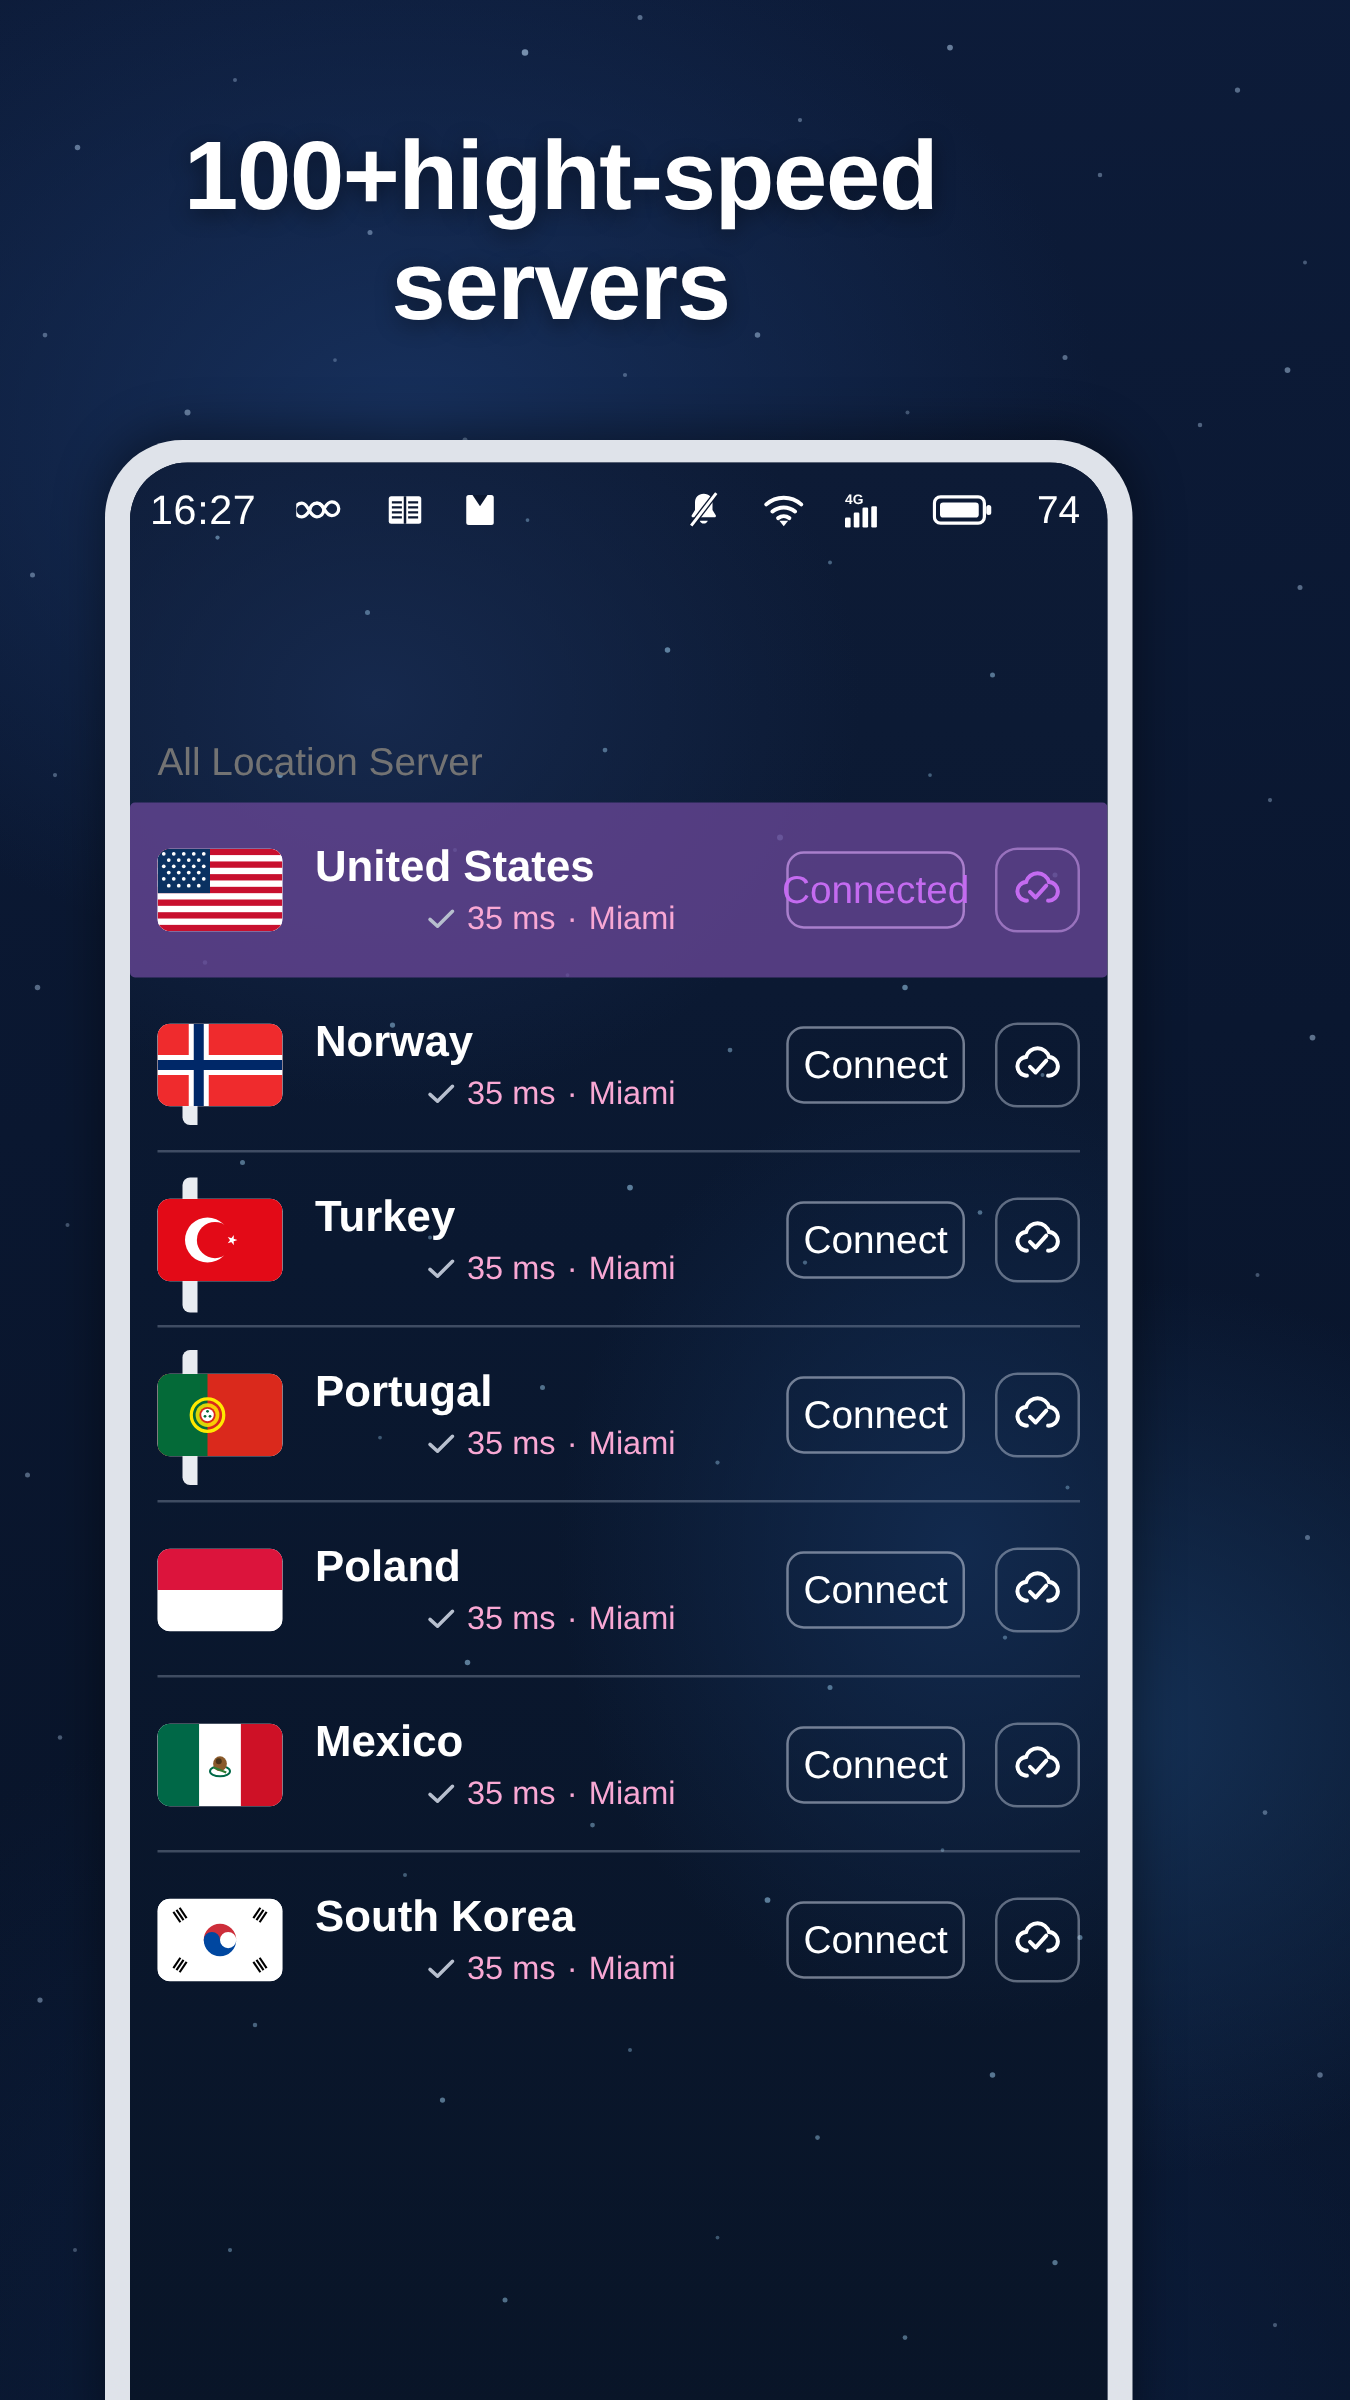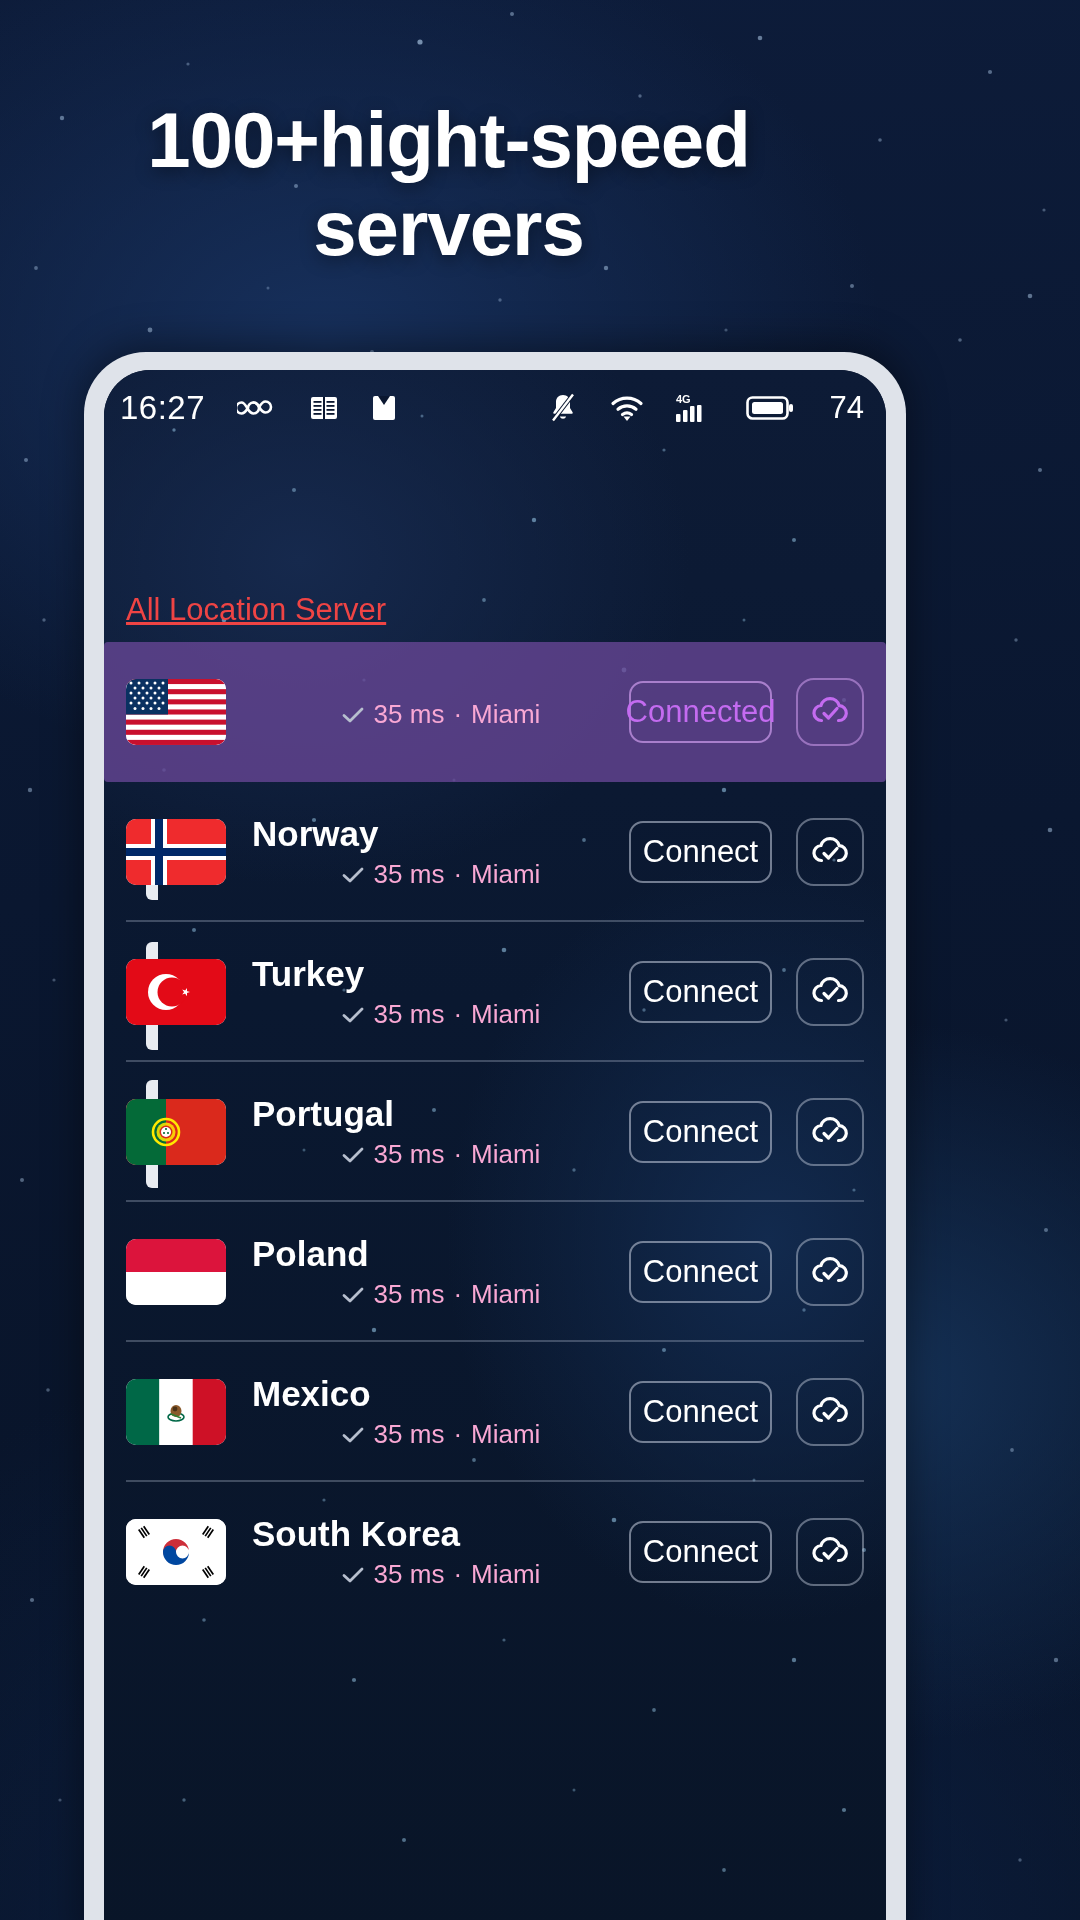--- a/index.html
+++ b/index.html
@@ -132,25 +132,24 @@
     line-height: 86px;
     color: #ffffff;
     font-size: 42px;
     font-weight: 500;
   }
 
   
   .section-label {
     position: absolute;
     left: 22px; top: 222px;
-    color: #ef4444;
+    color: #737373;
     font-size: 31px;
     font-weight: 500;
     z-index: 6;
-    text-decoration: underline;
   }
 
   
   .server-list {
     position: absolute;
     left: 0; top: 272px;
     width: 782px;
     z-index: 6;
   }
   .server-row {
@@ -456,20 +455,21 @@
                 <circle cx="29" cy="24" r="1.5"></circle>
                 <circle cx="37" cy="24" r="1.5"></circle>
               <circle cx="9" cy="29.5" r="1.5"></circle>
                 <circle cx="17" cy="29.5" r="1.5"></circle>
                 <circle cx="25" cy="29.5" r="1.5"></circle>
                 <circle cx="33" cy="29.5" r="1.5"></circle>
             </g>
           </svg>
         </div>
         <div class="row-text">
+          <div class="country">United States</div>
           <div class="meta">
             <span class="check">
               <svg width="24" height="20" viewBox="0 0 24 20">
                   <path d="M3 10.5 L9 16 L21 4" fill="none" stroke="#b7bfce" stroke-width="2.8" stroke-linecap="round" stroke-linejoin="round"></path>
                 </svg>
             </span>
             <span>35 ms</span>
             <span>·</span>
             <span>Miami</span>
           </div>

